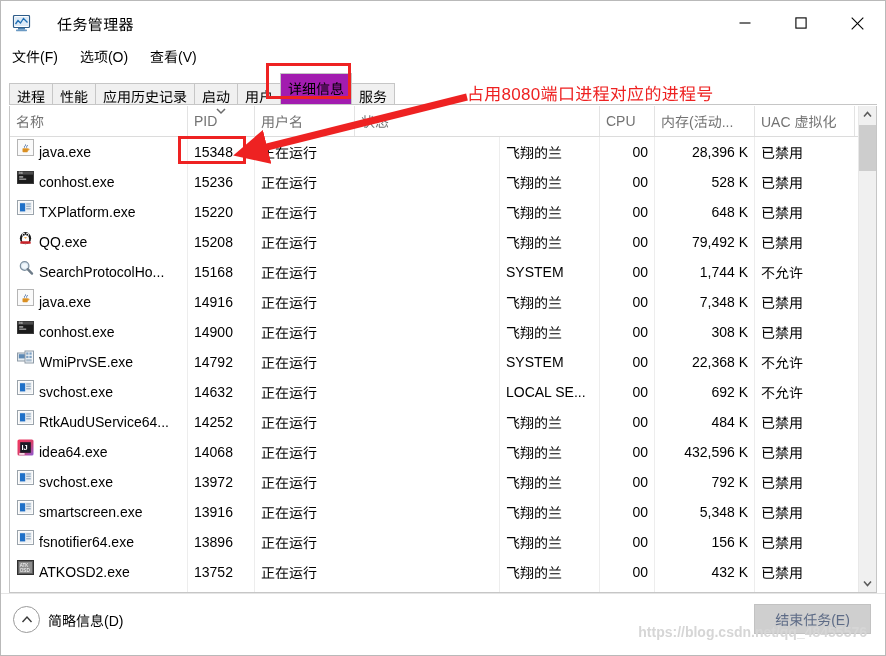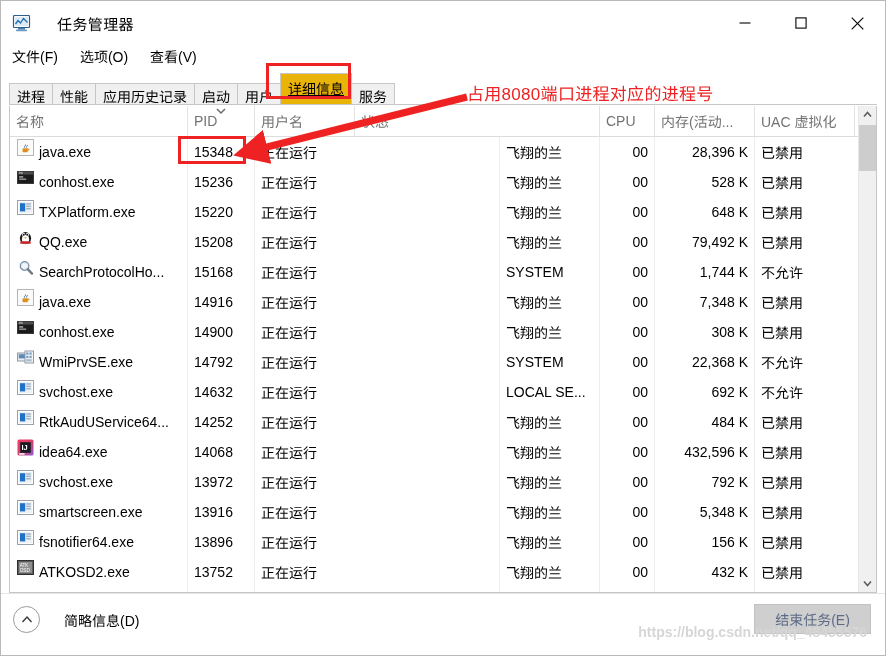--- a/index.html
+++ b/index.html
@@ -105,25 +105,24 @@
     background: #f0f0f0;
     border: 1px solid #c6c6c6;
     border-bottom: none;
     margin-right: -1px;
     box-sizing: border-box;
     cursor: default;
     position: relative;
     white-space: nowrap;
   }
   .tab.active {
-    background: #eab308;
+    background: #a21caf;
     height: 31px;
     line-height: 30px;
     z-index: 3;
-    text-decoration: underline;
   }
 
   
   .list-wrap {
     position: absolute;
     left: 8px;
     right: 8px;
     top: 105px;
     bottom: 62px;
     background: #ffffff;
@@ -245,21 +244,21 @@
     height: 61px;
     background: #ffffff;
     border-top: 1px solid #e5e5e5;
   }
   .fewer-btn {
     position: absolute;
     left: 12px;
     top: 12px;
     display: flex;
     align-items: center;
-    gap: 24px;
+    gap: 8px;
     cursor: default;
   }
   .circ {
     width: 25px; height: 25px;
     border: 1px solid #9a9a9a;
     border-radius: 50%;
     display: flex;
     align-items: center;
     justify-content: center;
     color: #3a3a3a;

